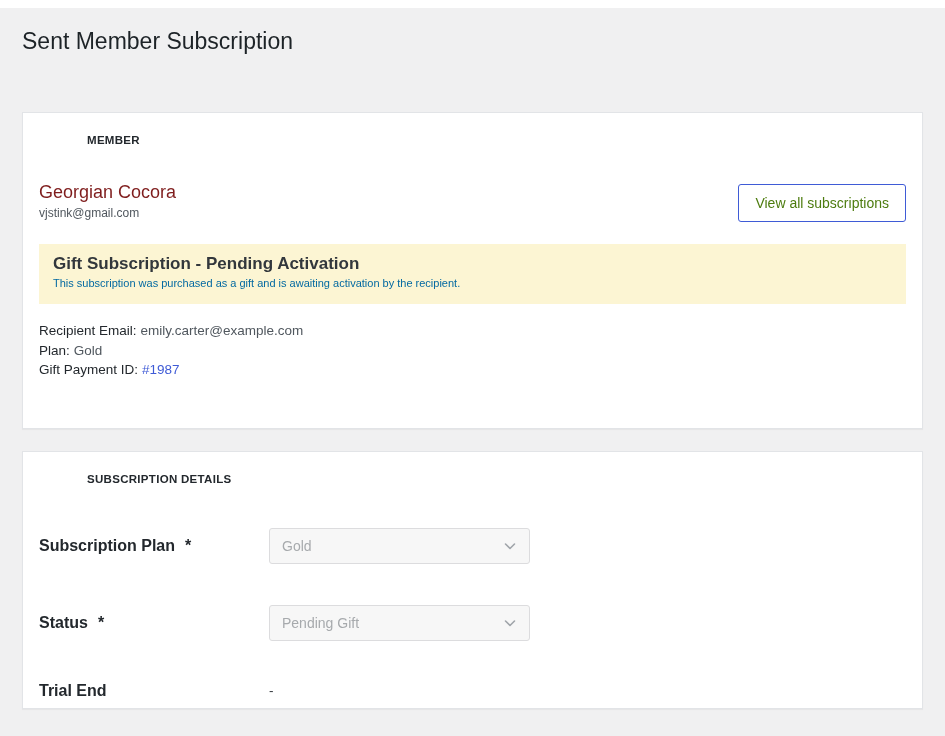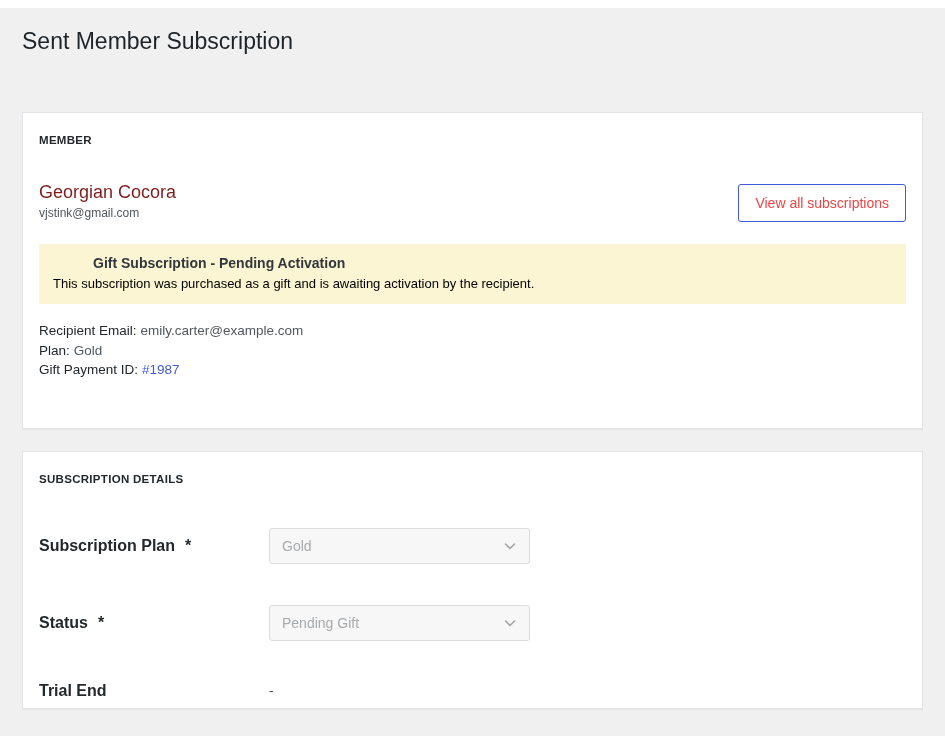--- a/index.html
+++ b/index.html
@@ -31,20 +31,21 @@
   }
   .card-member { margin-top: 56px; }
   .card-subscription { margin-top: 22px; padding-bottom: 8px; }
 
   .card-heading {
     font-size: 11.5px;
     font-weight: 700;
     letter-spacing: 0.3px;
     color: #23282d;
     line-height: 14px;
+    margin-left: 48px;
   }
 
   
   .member-row {
     margin-top: 36px;
     display: flex;
     justify-content: space-between;
     align-items: center;
   }
   .member-name {
@@ -57,44 +58,43 @@
     font-size: 12px;
     color: #50575e;
     margin-top: 3px;
     line-height: 18px;
   }
   .btn-secondary {
     display: inline-block;
     background: #ffffff;
     border: 1px solid #3f5bd6;
     border-radius: 3px;
-    color: #ef4444;
+    color: #4d7c0f;
     font-size: 14px;
     line-height: 16px;
     padding: 10px 16px;
     text-decoration: none;
     cursor: pointer;
   }
 
   
   .gift-notice {
     margin-top: 22px;
     background: #fcf5d3;
     padding: 11px 14px 12px 14px;
   }
   .gift-notice-title {
-    font-size: 14px;
+    font-size: 17px;
     font-weight: 700;
     color: #32373c;
     line-height: 17px;
-    margin-left: 40px;
   }
   .gift-notice-desc {
-    font-size: 13px;
-    color: #000000;
+    font-size: 11px;
+    color: #0369a1;
     margin-top: 3px;
     line-height: 17px;
   }
 
   
   .gift-details {
     margin: 17px 0 32px 0;
   }
   .detail-line {
     font-size: 13.5px;

